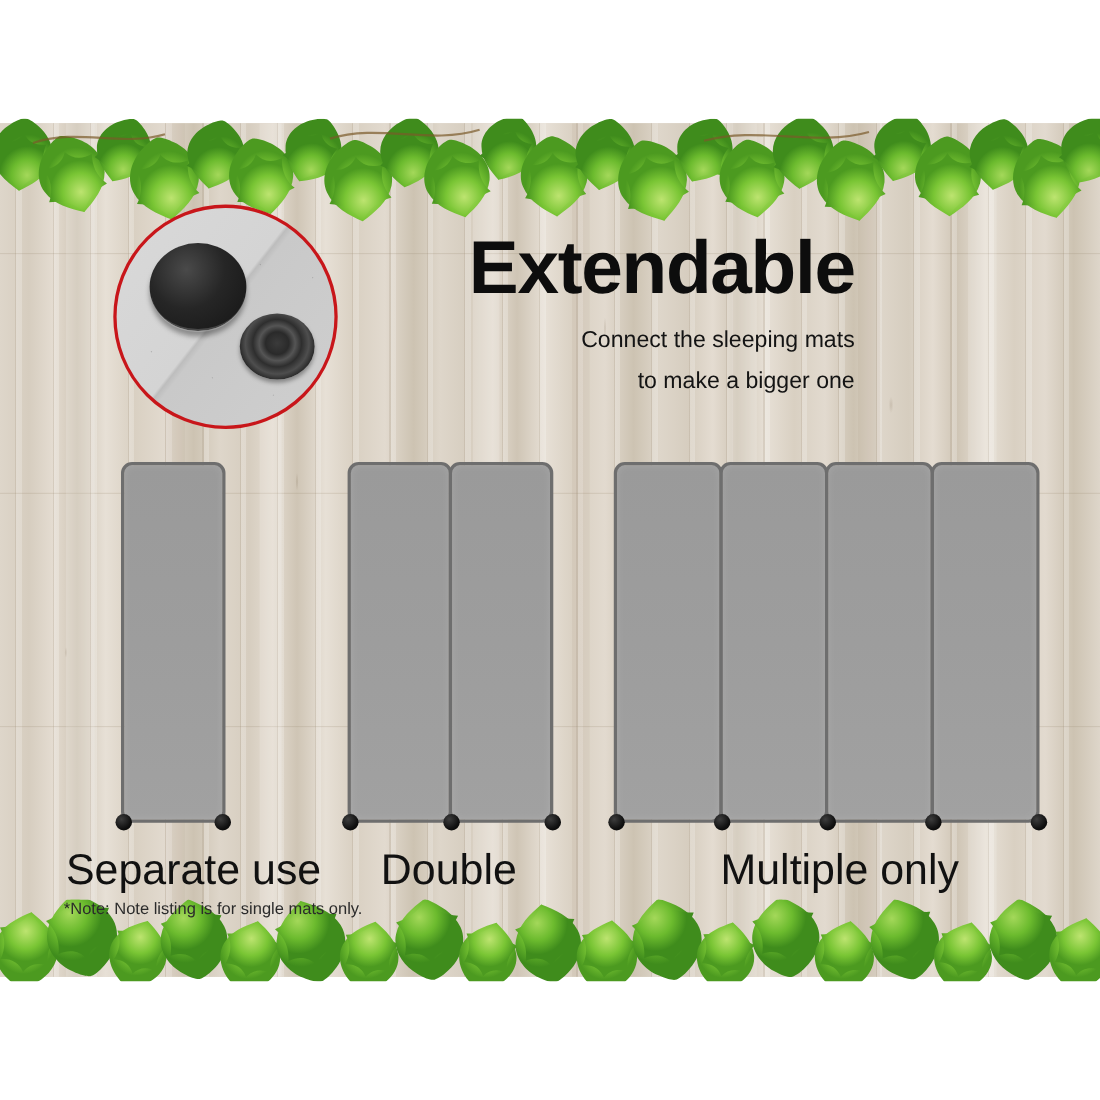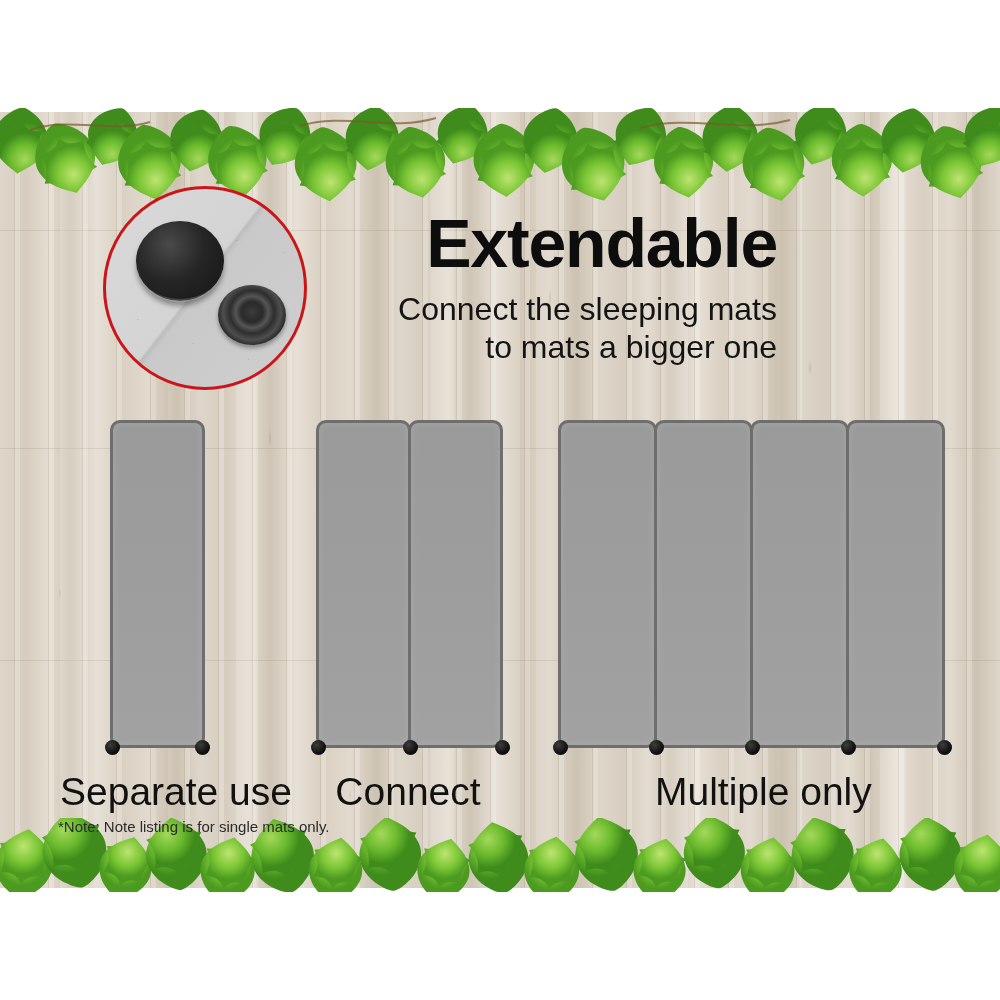--- a/index.html
+++ b/index.html
@@ -49,21 +49,21 @@
 
   
   #headline-block{position:absolute;right:55px;top:205px;width:420px;text-align:right;}
   #headline{
     font-family:"Liberation Sans",sans-serif;
     font-weight:bold;font-size:68px;line-height:76px;color:#0d0d0d;
     letter-spacing:-1.2px;margin:0;white-space:nowrap;
   }
   .subline{
     font-family:"Liberation Sans",sans-serif;
-    font-size:32px;line-height:38px;color:#141414;margin:0;white-space:nowrap;
+    font-size:21px;line-height:38px;color:#141414;margin:0;white-space:nowrap;
   }
   #sub1{margin-top:9px;}
 
   
   #detail-circle{
     position:absolute;left:103px;top:186px;width:204px;height:204px;
     border-radius:50%;border:3px solid #c8161a;overflow:hidden;box-sizing:border-box;
     background:linear-gradient(128deg,#d9d9d9 0%,#d4d4d4 47%,#bdbdbd 48%,#c9c9c9 50%,#cfcfcf 100%);
   }
   #detail-circle .fabric{
@@ -304,38 +304,38 @@
 
   <div id="detail-circle">
     <div class="fabric"></div>
     <div id="snap-stud"></div>
     <div id="snap-socket"></div>
   </div>
 
   <div id="headline-block">
     <div id="headline">Extendable</div>
     <div id="sub1" class="subline">Connect the sleeping mats</div>
-    <div class="subline">to mats a bigger one</div>
+    <div class="subline">to make a bigger one</div>
   </div>
 
   <div class="mat-group" style="left:110px">
     <div class="mat" style="width:95px"></div>
     <div class="snapdot" style="left:-5px"></div>
     <div class="snapdot" style="left:85px"></div>
   </div>
   <div class="caption" style="left:60px;width:195px">Separate use</div>
 
   <div class="mat-group" style="left:316px">
     <div class="mat" style="width:95px"></div>
     <div class="mat" style="width:95px"></div>
     <div class="snapdot" style="left:-5px"></div>
     <div class="snapdot" style="left:87px"></div>
     <div class="snapdot" style="left:179px"></div>
   </div>
-  <div class="caption" style="left:313px;width:190px">Connect</div>
+  <div class="caption" style="left:313px;width:190px">Double</div>
 
   <div class="mat-group" style="left:558px">
     <div class="mat" style="width:99px"></div>
     <div class="mat" style="width:99px"></div>
     <div class="mat" style="width:99px"></div>
     <div class="mat" style="width:99px"></div>
     <div class="snapdot" style="left:-5px"></div>
     <div class="snapdot" style="left:91px"></div>
     <div class="snapdot" style="left:187px"></div>
     <div class="snapdot" style="left:283px"></div>

